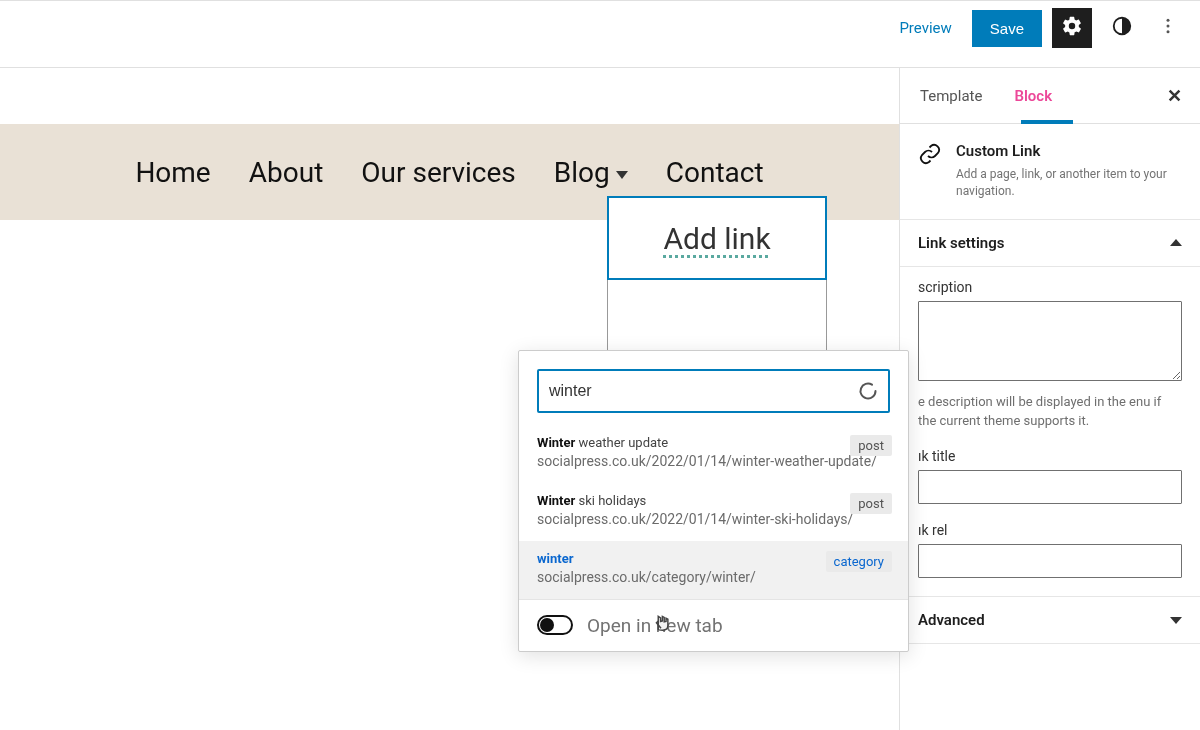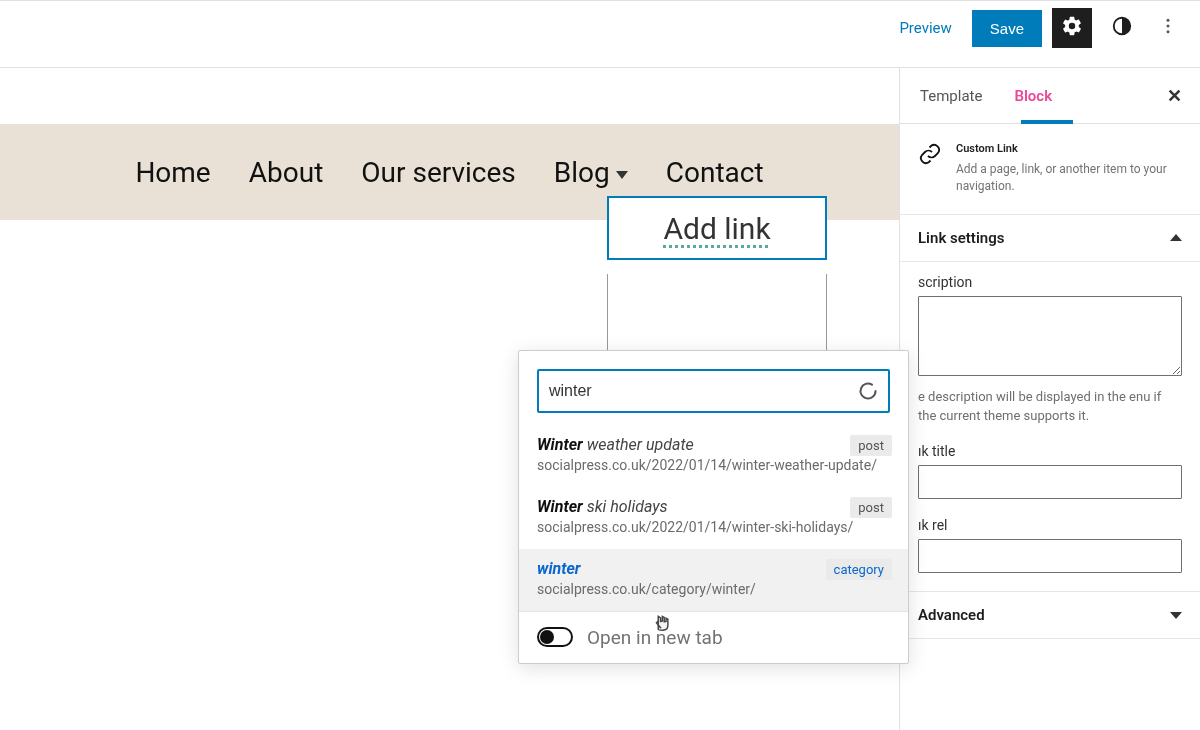--- a/index.html
+++ b/index.html
@@ -48,21 +48,21 @@
   }
   .navitem { cursor: pointer; display: inline-flex; align-items: center; gap: 6px; }
   .chev-down {
     width: 0; height: 0; border-left: 6px solid transparent; border-right: 6px solid transparent;
     border-top: 8px solid #333; display: inline-block; margin-top: 6px;
   }
 
   
   .addlink-badge {
     position: absolute; left: 607px; top: 128px;
-    width: 220px; height: 64px; border: 2px solid #007cba; background: #fff;
+    width: 220px; height: 84px; border: 2px solid #007cba; background: #fff;
     display: flex; align-items: center; justify-content: center;
     z-index: 3;
   }
   .addlink-badge span {
     font-size: 30px; color: #333; text-decoration: underline;
     text-decoration-style: dotted; text-decoration-color: #5aa9a0;
     text-underline-offset: 6px;
   }
   .addlink-stem {
     position: absolute; left: 607px; top: 206px; width: 220px; height: 76px;
@@ -87,21 +87,21 @@
   }
   .spinner-icon { color: #555; display: inline-flex; }
   .spinner-icon svg { width: 20px; height: 20px; }
 
   .results { padding: 4px 0 0; }
   .result {
     padding: 10px 18px 12px; cursor: pointer;
     display: flex; flex-direction: column; gap: 2px; position: relative;
   }
   .result.hovered { background: #f1f1f1; }
-  .result .title { font-size: 16px; color: #222; font-style: italic; }
+  .result .title { font-size: 13px; color: #222; }
   .result .title .match { font-weight: 700; color: #111; }
   .result .title .after { color: #444; }
   .result.hovered .title .match { color: #0a67cf; font-weight: 700; }
   .result .url { font-size: 14px; color: #6b6b6b; line-height: 1.35; word-break: break-all; }
   .result .badge {
     position: absolute; right: 16px; top: 10px;
     background: #eaeaea; color: #555; font-size: 13px; padding: 3px 8px; border-radius: 2px;
   }
   .result .badge.cat { color: #0a67cf; }
 
@@ -133,21 +133,21 @@
   .sb-tab-underline {
     position: absolute; height: 4px; background: #007cba; bottom: -1px;
   }
   .sb-close {
     margin-left: auto; cursor: pointer; color: #333; font-size: 18px; font-weight: 700;
   }
 
   .sb-section { padding: 18px; border-bottom: 1px solid #e6e6e6; }
   .block-header { display: flex; align-items: flex-start; gap: 14px; }
   .block-header svg { width: 24px; height: 24px; flex: 0 0 24px; color: #111; }
-  .block-header .name { font-weight: 600; font-size: 11px; }
+  .block-header .name { font-weight: 600; font-size: 15px; }
   .block-header .desc { color: #737373; font-size: 12px; margin-top: 6px; line-height: 1.45; }
 
   .sb-accordion {
     padding: 14px 18px; border-bottom: 1px solid #e6e6e6;
     display: flex; align-items: center; justify-content: space-between;
     font-weight: 600; font-size: 15px; cursor: pointer;
   }
   .chev-up {
     width: 0; height: 0; border-left: 6px solid transparent; border-right: 6px solid transparent;
     border-bottom: 7px solid #333;

